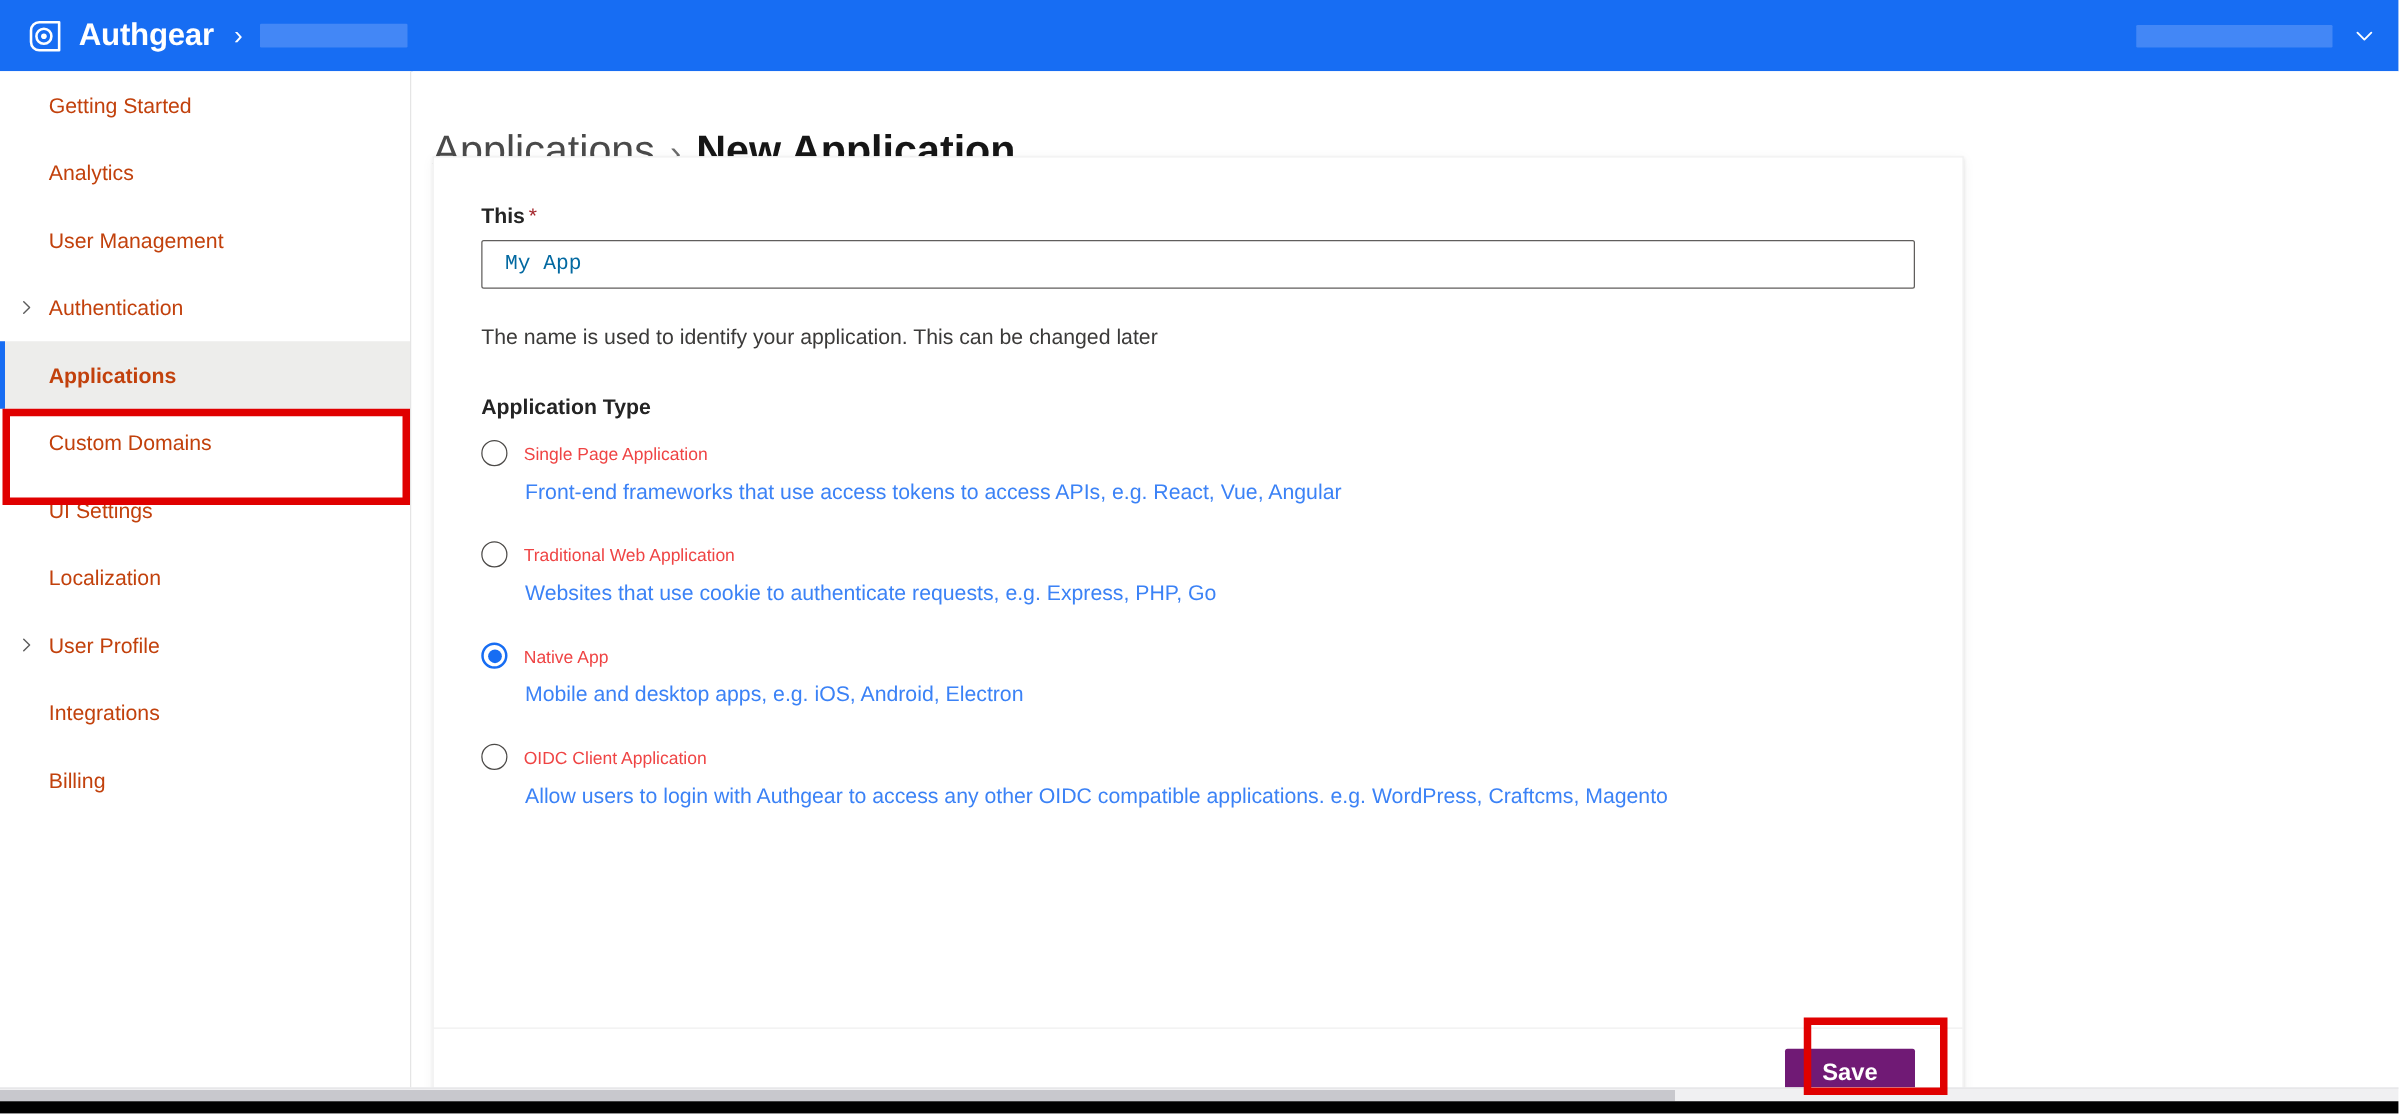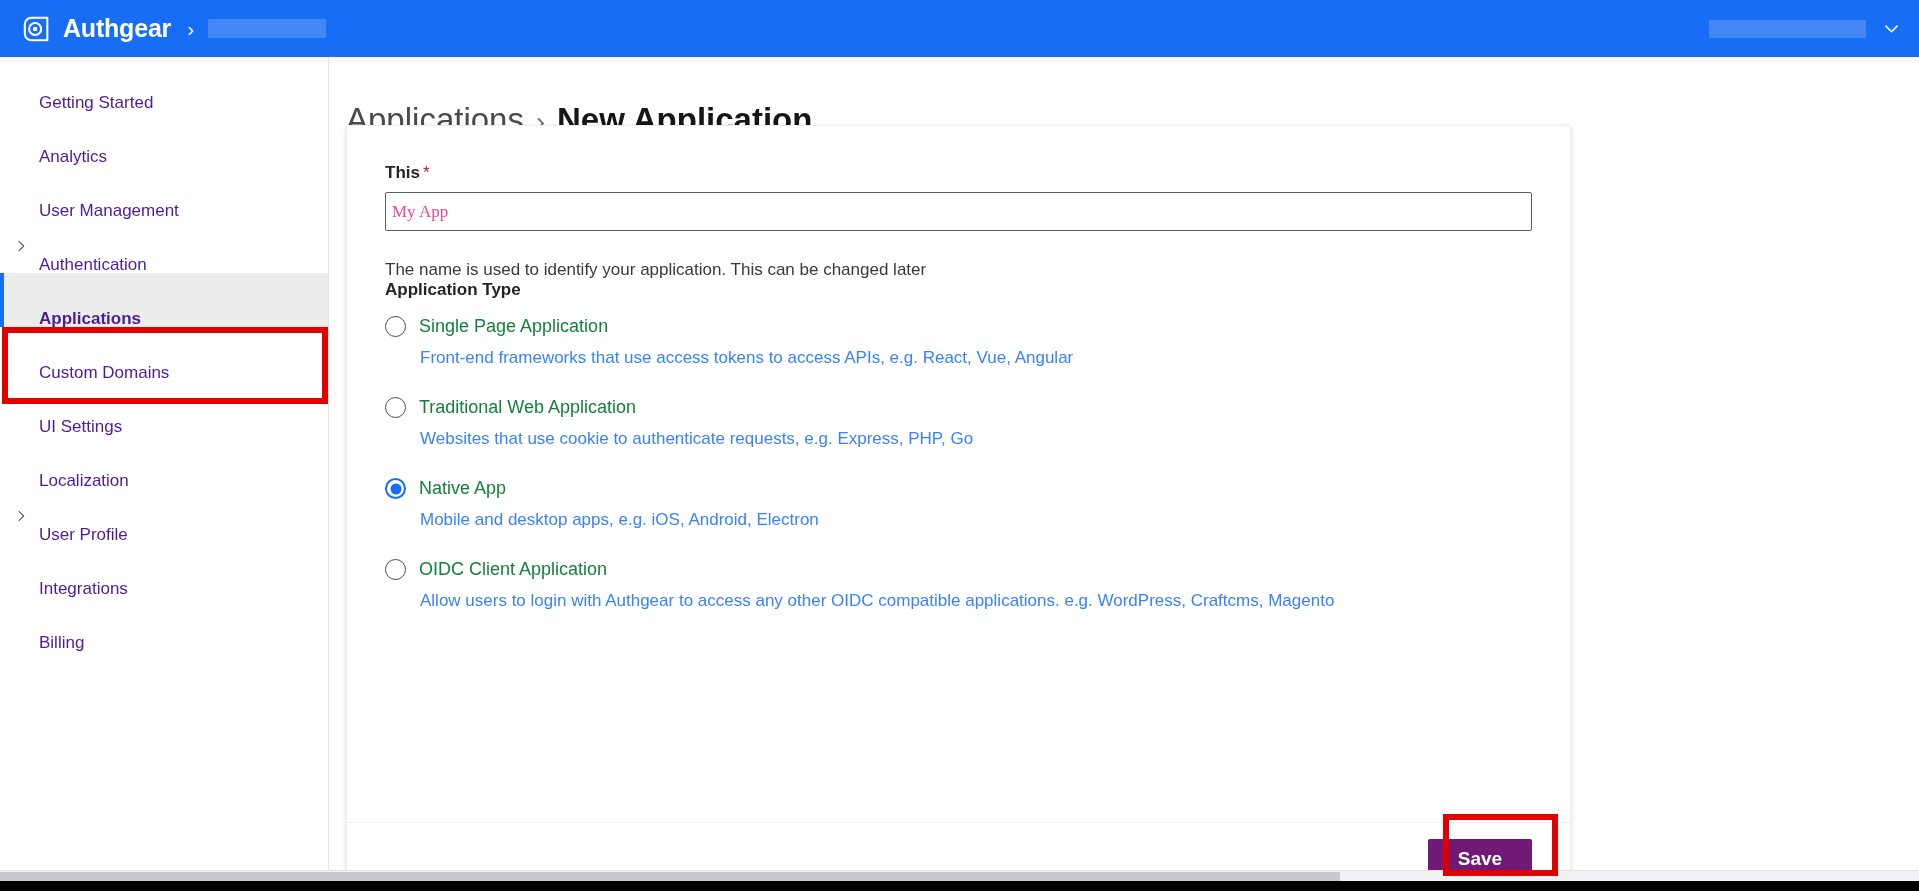--- a/index.html
+++ b/index.html
@@ -95,25 +95,25 @@
     height: 813px;
     background: #ffffff;
     border-right: 1px solid #e5e5e5;
     box-sizing: border-box;
     overflow: hidden;
   }
   .nav-item {
     position: relative;
     height: 54px;
     display: flex;
-    align-items: flex-end;
+    align-items: center;
     box-sizing: border-box;
     padding-left: 39px;
     font-size: 17px;
-    color: #4c1d95;
+    color: #c2410c;
     cursor: pointer;
     background: transparent;
   }
   .nav-item .nav-label { line-height: 1; }
   .nav-item.has-chevron { padding-left: 39px; }
   .nav-chevron {
     position: absolute;
     left: 13px;
     top: 50%;
     transform: translateY(-50%);
@@ -186,37 +186,38 @@
     color: #a4262c;
     font-weight: normal;
     margin-left: 3px;
   }
   .text-input {
     width: 100%;
     height: 39px;
     box-sizing: border-box;
     border: 1px solid #605e5c;
     border-radius: 2px;
-    padding: 0 6px;
-    font-family: Liberation Serif, serif;
-    font-size: 17px;
-    color: #ec4899;
+    padding: 0 18px;
+    font-family: Liberation Mono, monospace;
+    font-size: 17px;
+    color: #0369a1;
     background: #ffffff;
     outline: none;
   }
   .help-text {
     font-size: 17px;
     color: #3b3a39;
     margin-top: 29px;
   }
 
   .section-title {
     font-size: 17px;
     font-weight: bold;
     color: #242424;
+    margin-top: 36px;
     margin-bottom: 16px;
   }
 
   .radio-group { margin: 0; }
   .radio-row {
     display: flex;
     align-items: center;
     gap: 13px;
     cursor: pointer;
     margin-top: 11px;
@@ -237,22 +238,22 @@
   .radio-row.checked .radio-mark::after {
     content: "";
     position: absolute;
     left: 50%; top: 50%;
     transform: translate(-50%, -50%);
     width: 11px; height: 11px;
     border-radius: 50%;
     background: #176df3;
   }
   .radio-label {
-    font-size: 18px;
-    color: #15803d;
+    font-size: 14px;
+    color: #ef4444;
   }
   .radio-desc {
     font-size: 17px;
     color: #3b82f6;
     margin: 8px 0 0 35px;
     line-height: 1.48;
     max-width: 1045px;
   }
   .radio-block { margin-bottom: 27px; }
   .radio-block:last-child { margin-bottom: 0; }

